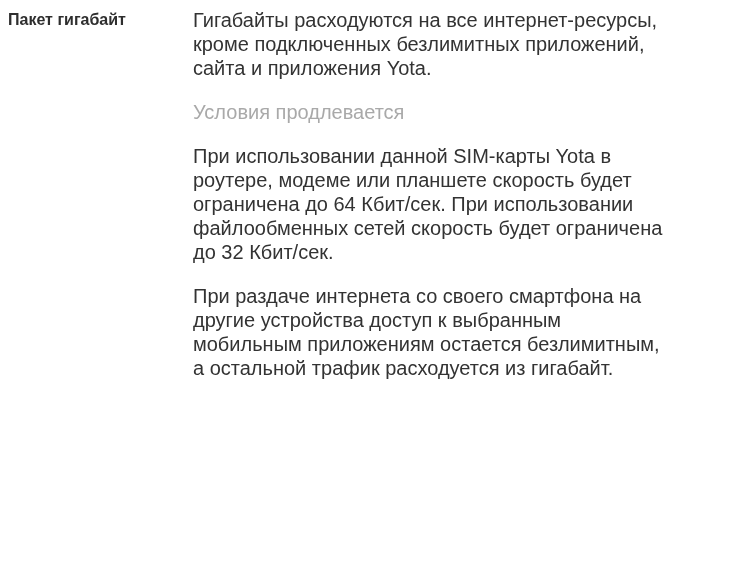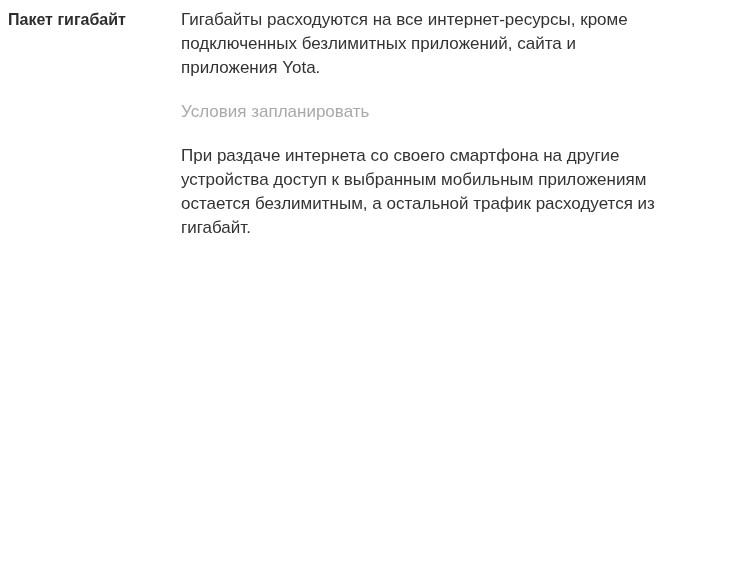--- a/index.html
+++ b/index.html
@@ -27,34 +27,35 @@
     font-size: 16px;
     line-height: 24px;
     font-weight: bold;
     color: #2e2e2e;
   }
   .content-col {
     width: 492px;
     flex-shrink: 0;
   }
   .content-col p {
-    margin: 0 0 20px 0;
-    font-size: 17px;
+    margin: 0 0 20px 12px;
+    font-size: 20px;
     line-height: 24px;
     color: #333333;
   }
   .content-col p.muted {
     color: #a9a9a9;
   }
 </style>
 </head>
 <body>
 
 <div class="page">
   <div class="label-col">
     <h2 class="section-heading">Пакет гигабайт</h2>
   </div>
   <div class="content-col">
     <p>Гигабайты расходуются на все интернет-ресурсы, кроме подключенных безлимитных приложений, сайта и приложения Yota.</p>
-    <p class="muted">Условия запланировать</p>
+    <p class="muted">Условия продлевается</p>
+    <p>При использовании данной SIM-карты Yota в роутере, модеме или планшете скорость будет ограничена до 64 Кбит/сек. При использовании файлообменных сетей скорость будет ограничена до 32 Кбит/сек.</p>
     <p>При раздаче интернета со своего смартфона на другие устройства доступ к выбранным мобильным приложениям остается безлимитным, а остальной трафик расходуется из гигабайт.</p>
   </div>
 </div>
 
 </body></html>

